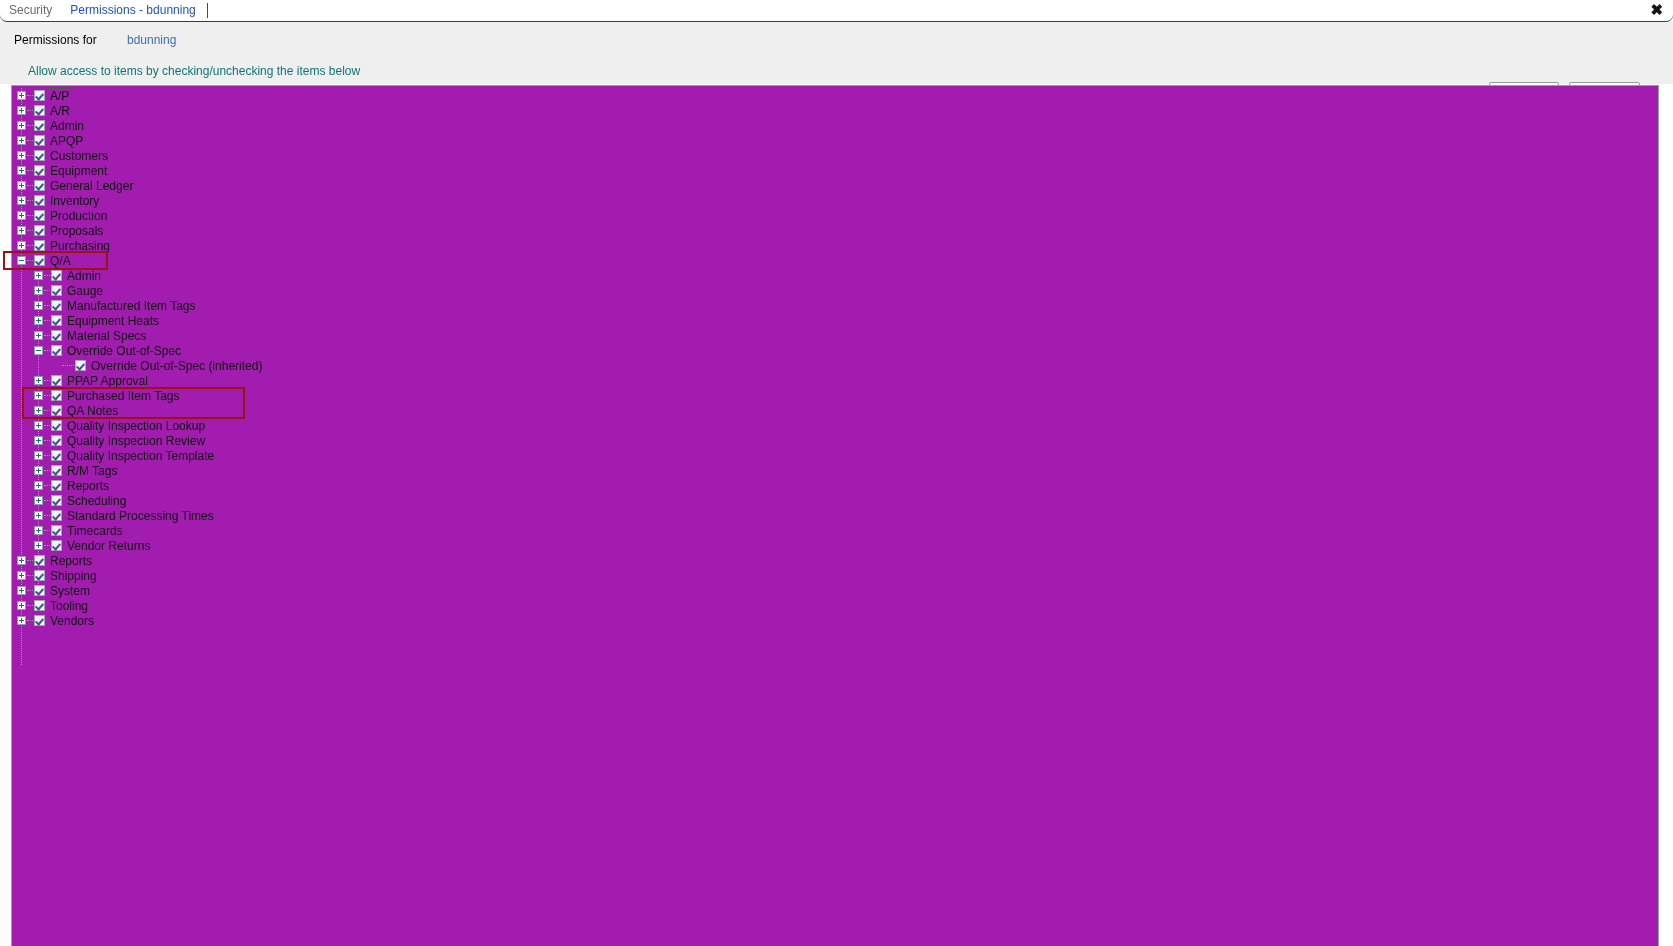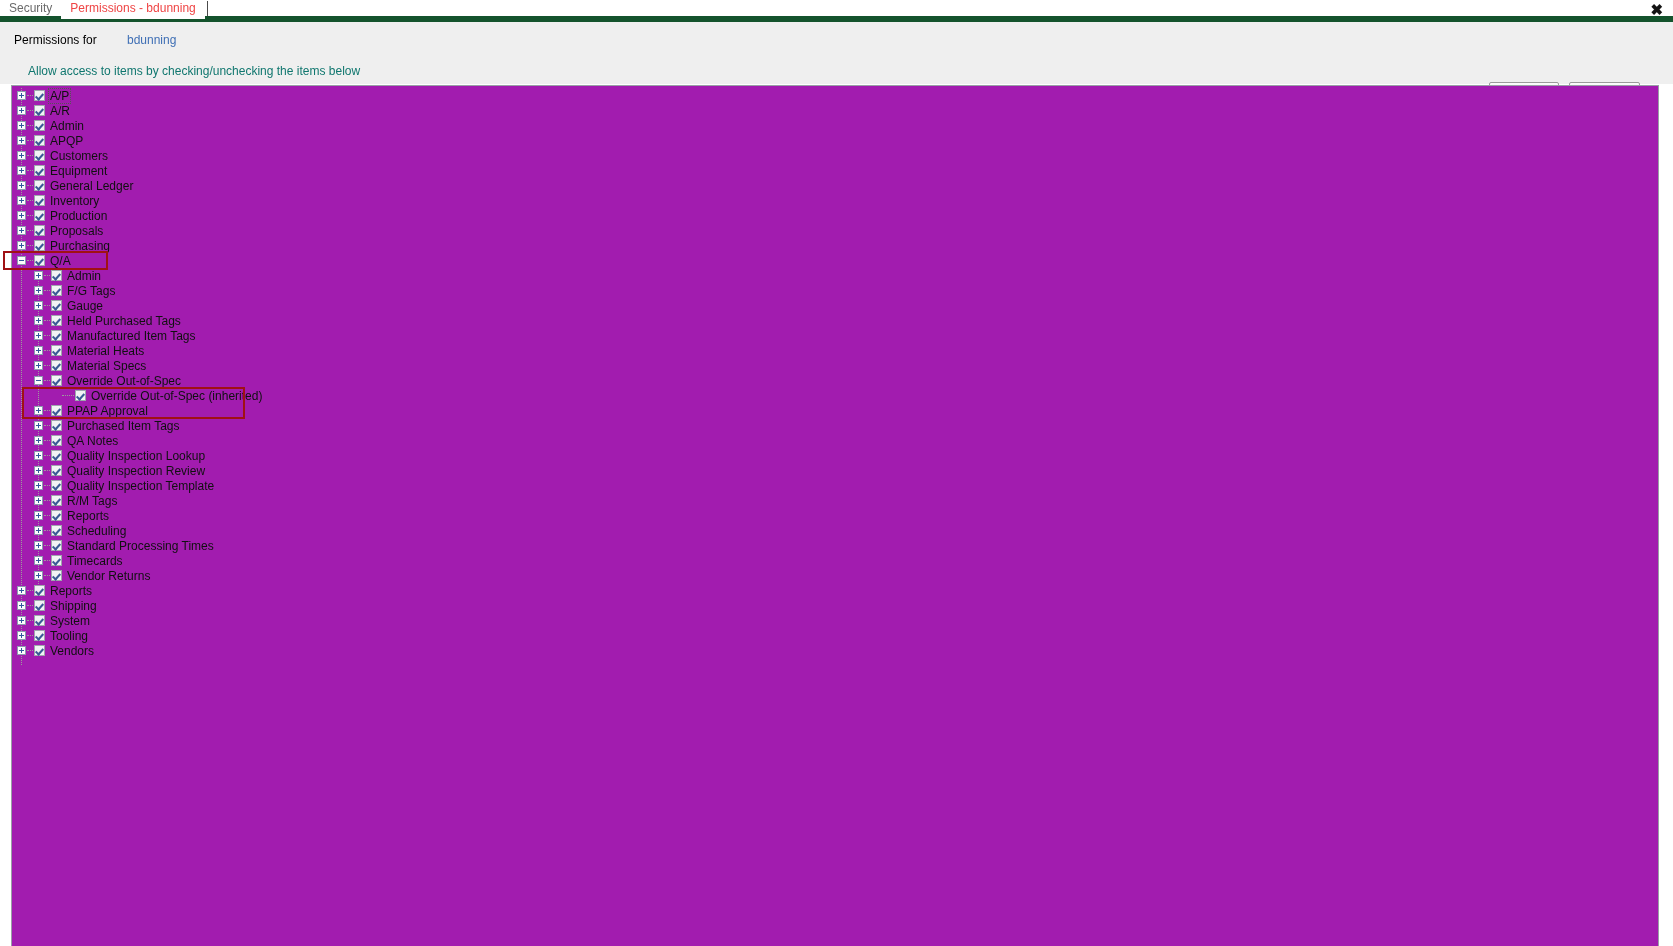--- a/index.html
+++ b/index.html
@@ -17,34 +17,35 @@
     position: relative;
   }
 
   
   .tabstrip {
     position: absolute;
     left: 0; top: 0;
     width: 1673px;
     height: 22px;
     background: #ffffff;
-    border-bottom: 6px solid #14532d;
+    border-bottom: 1px solid #14532d;
     display: flex;
     align-items: center;
     box-sizing: border-box;
+    border-radius: 7px;
   }
   .tab {
     padding: 3px 9px 4px 9px;
     font-size: 12px;
     line-height: 14px;
     white-space: nowrap;
     cursor: default;
   }
   .tab.inactive { color: #6a6a6a; }
-  .tab.active   { color: #ef4444; background: #ffffff; text-align: center; }
+  .tab.active   { color: #1d4ed8; background: #ffffff; text-align: center; }
   .tab-caret {
     width: 1px;
     height: 15px;
     background: #4a4a4a;
     margin-left: 2px;
   }
   .close-x {
     position: absolute;
     right: 10px;
     top: 2px;
@@ -351,49 +352,35 @@
         <span class="exp plus"></span>
         <span class="elbow"></span>
         <span class="cb checked"></span>
         <span class="lbl">Admin</span>
       </div>
       <div class="row">
         <span class="ind l1"></span>
         <span class="exp plus"></span>
         <span class="elbow"></span>
         <span class="cb checked"></span>
-        <span class="lbl">F/G Tags</span>
-      </div>
-      <div class="row">
-        <span class="ind l1"></span>
-        <span class="exp plus"></span>
-        <span class="elbow"></span>
-        <span class="cb checked"></span>
         <span class="lbl">Gauge</span>
       </div>
       <div class="row">
         <span class="ind l1"></span>
         <span class="exp plus"></span>
         <span class="elbow"></span>
         <span class="cb checked"></span>
-        <span class="lbl">Held Purchased Tags</span>
-      </div>
-      <div class="row">
-        <span class="ind l1"></span>
-        <span class="exp plus"></span>
-        <span class="elbow"></span>
-        <span class="cb checked"></span>
         <span class="lbl">Manufactured Item Tags</span>
       </div>
       <div class="row">
         <span class="ind l1"></span>
         <span class="exp plus"></span>
         <span class="elbow"></span>
         <span class="cb checked"></span>
-        <span class="lbl">Material Heats</span>
+        <span class="lbl">Equipment Heats</span>
       </div>
       <div class="row">
         <span class="ind l1"></span>
         <span class="exp plus"></span>
         <span class="elbow"></span>
         <span class="cb checked"></span>
         <span class="lbl">Material Specs</span>
       </div>
       <div class="row">
         <span class="ind l1"></span>

